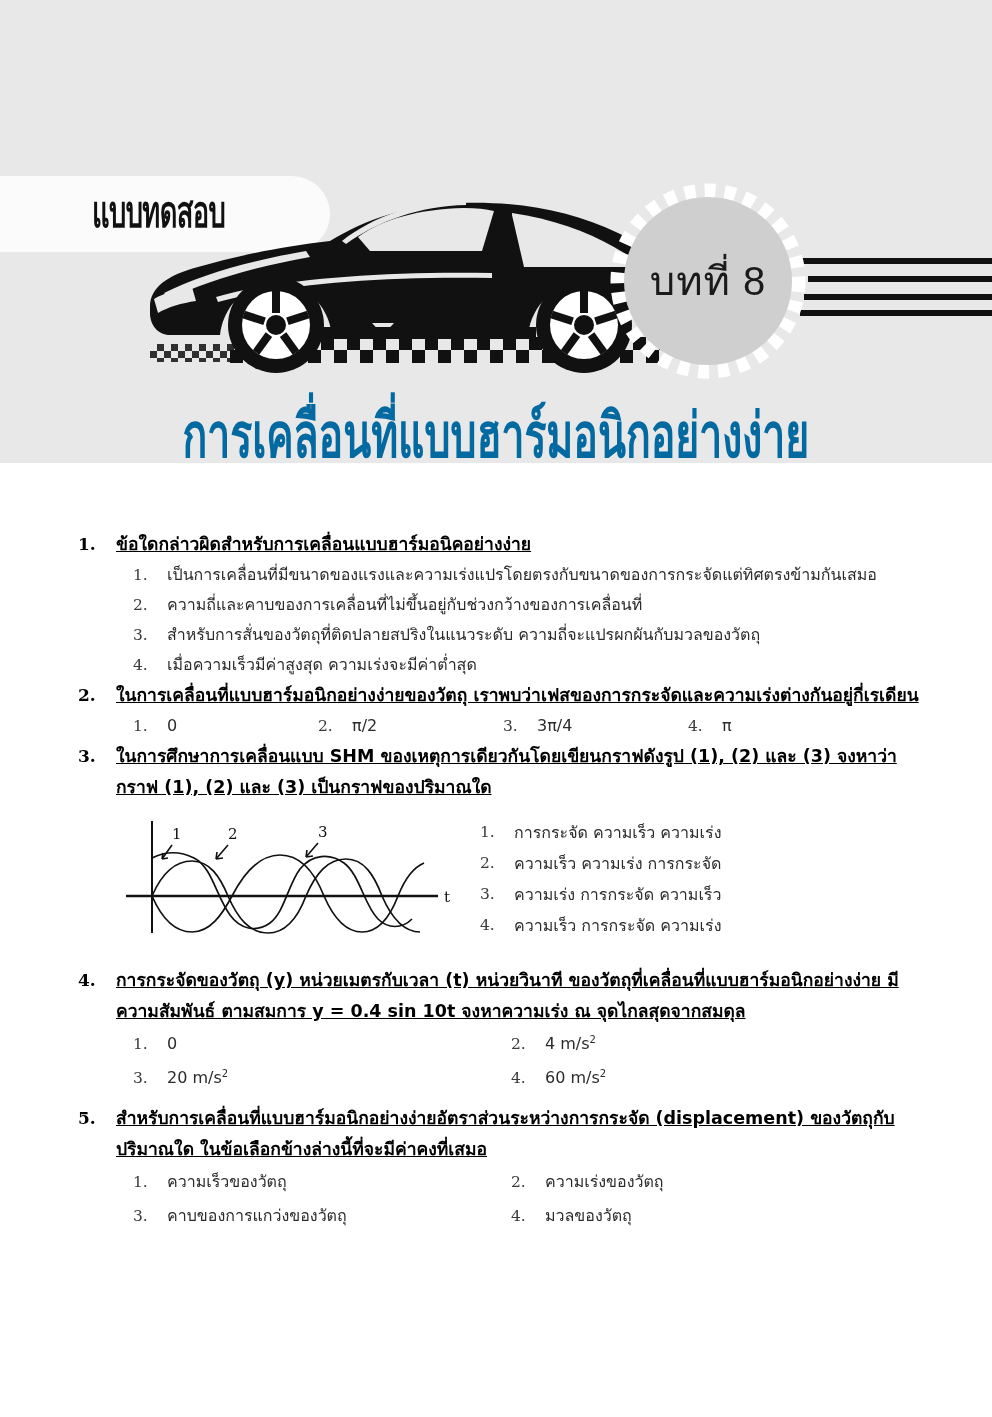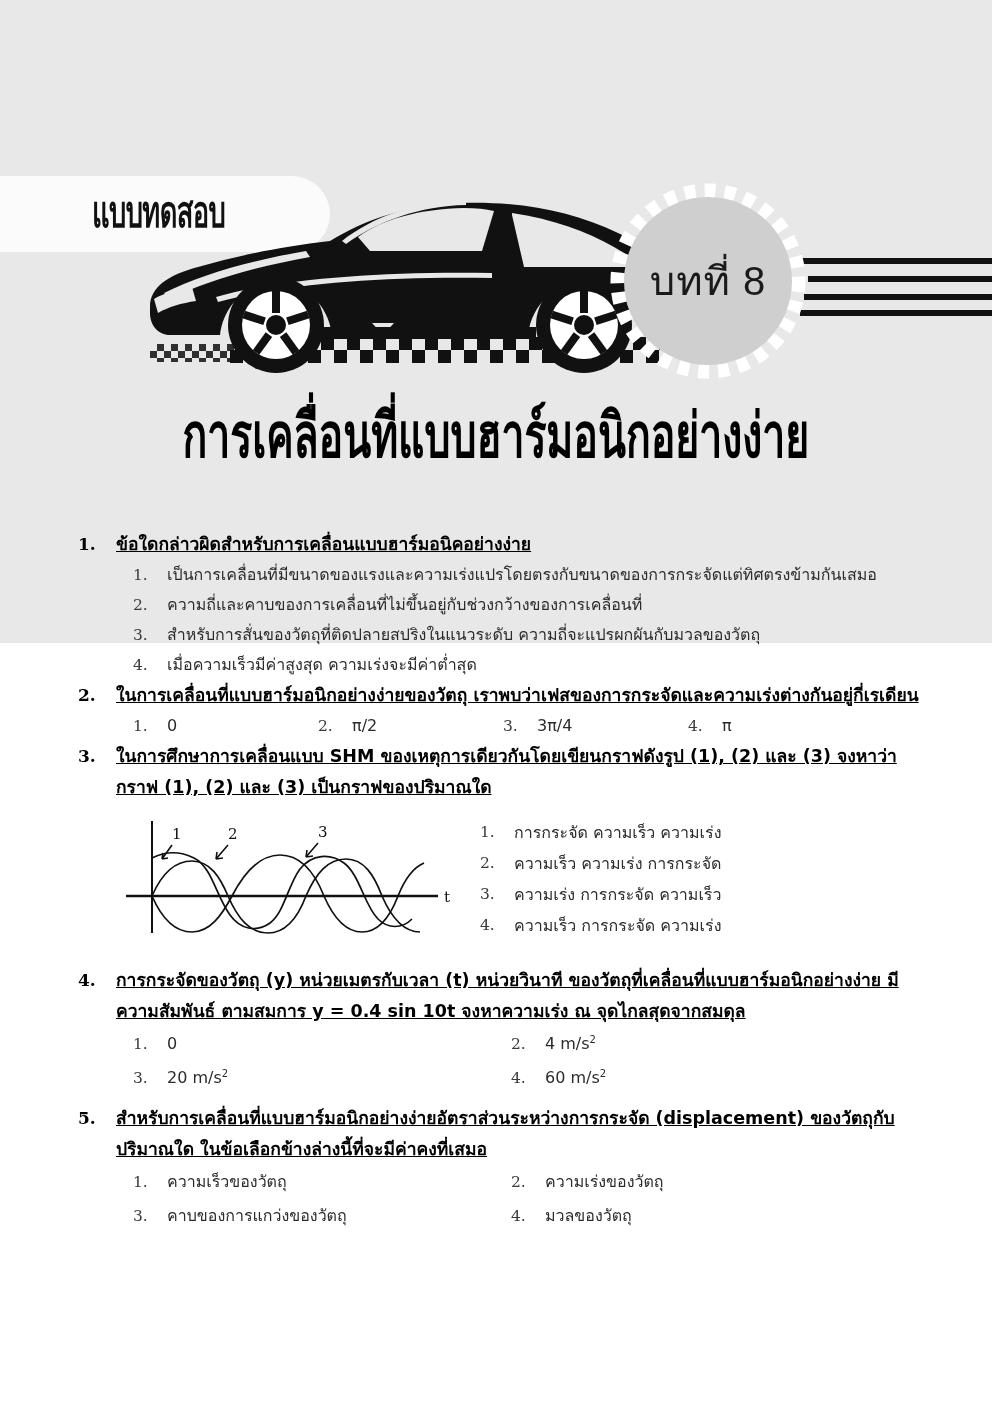--- a/index.html
+++ b/index.html
@@ -13,21 +13,21 @@
     position: relative;
     font-family: "DejaVu Sans", "Liberation Sans", sans-serif;
     overflow: hidden;
   }
 
   
   .header-band {
     position: absolute;
     left: 0; top: 0;
     width: 992px;
-    height: 643px;
+    height: 463px;
     background: #e8e8e8;
     overflow: hidden;
   }
 
   
   .ribbon {
     position: absolute;
     left: -40px;
     top: 176px;
     width: 370px;
@@ -151,21 +151,21 @@
   .chapter-title {
     position: absolute;
     left: 0;
     top: 398px;
     width: 992px;
     text-align: center;
     z-index: 4;
     font-family: "DejaVu Sans", sans-serif;
     font-size: 62px;
     font-weight: bold;
-    color: #000000;
+    color: #0369a1;
     line-height: 76px;
     white-space: nowrap;
   }
   .chapter-title span {
     display: inline-block;
     transform: scaleX(0.66);
     transform-origin: center;
   }
 
   

